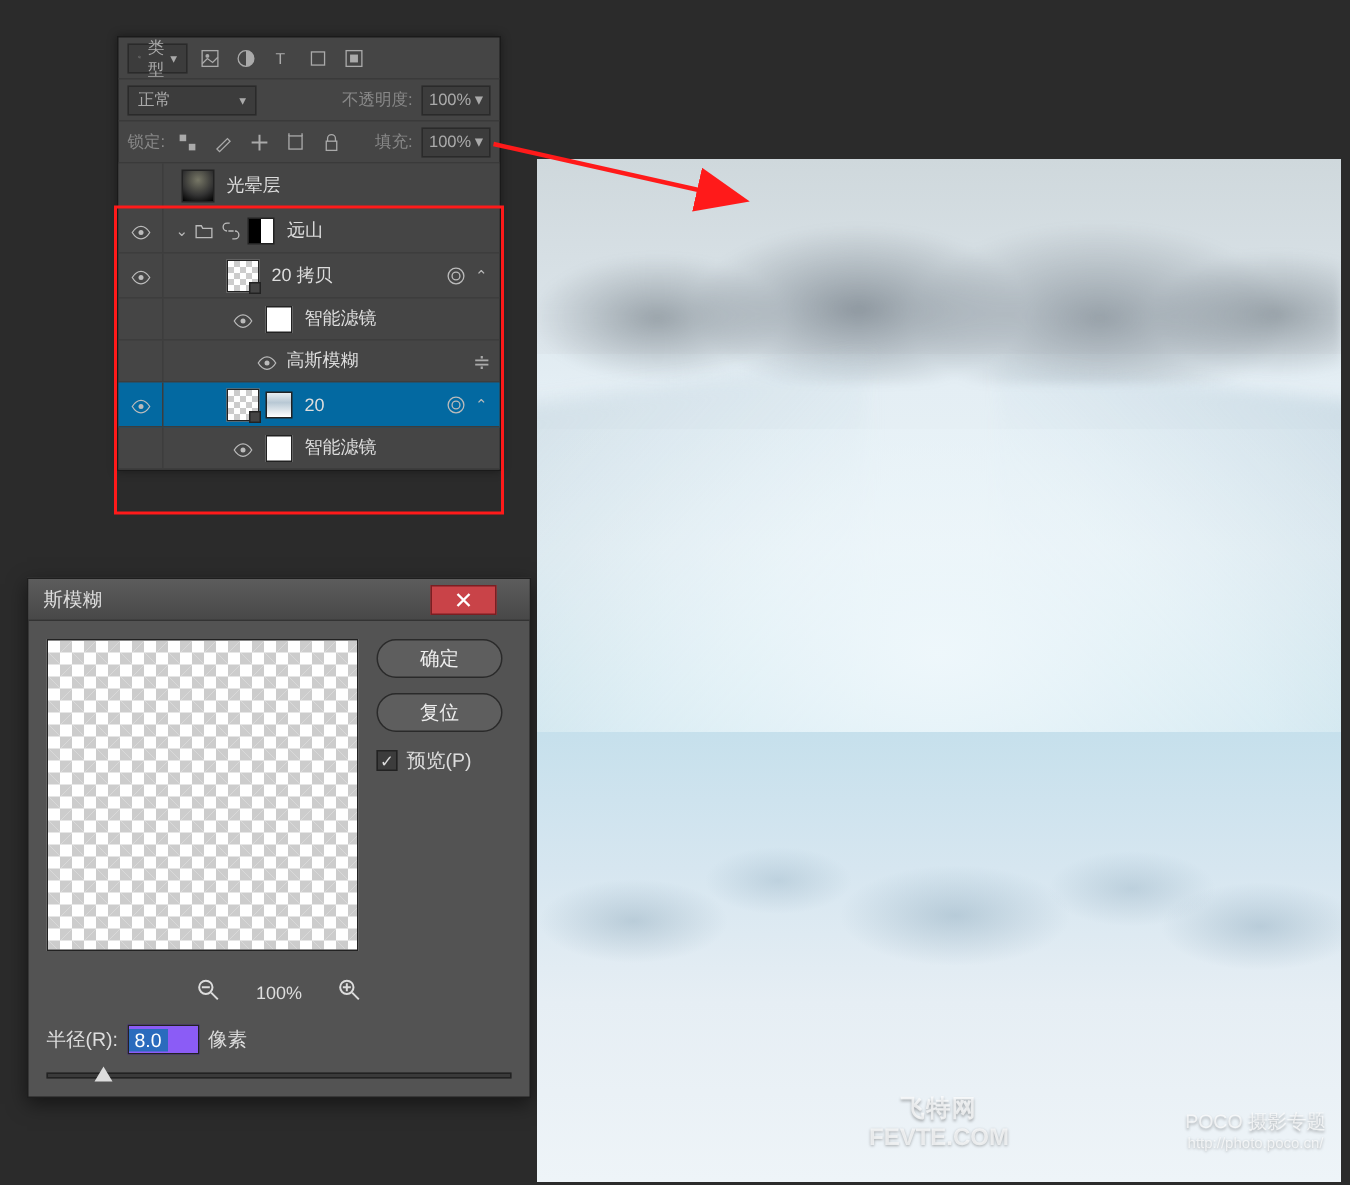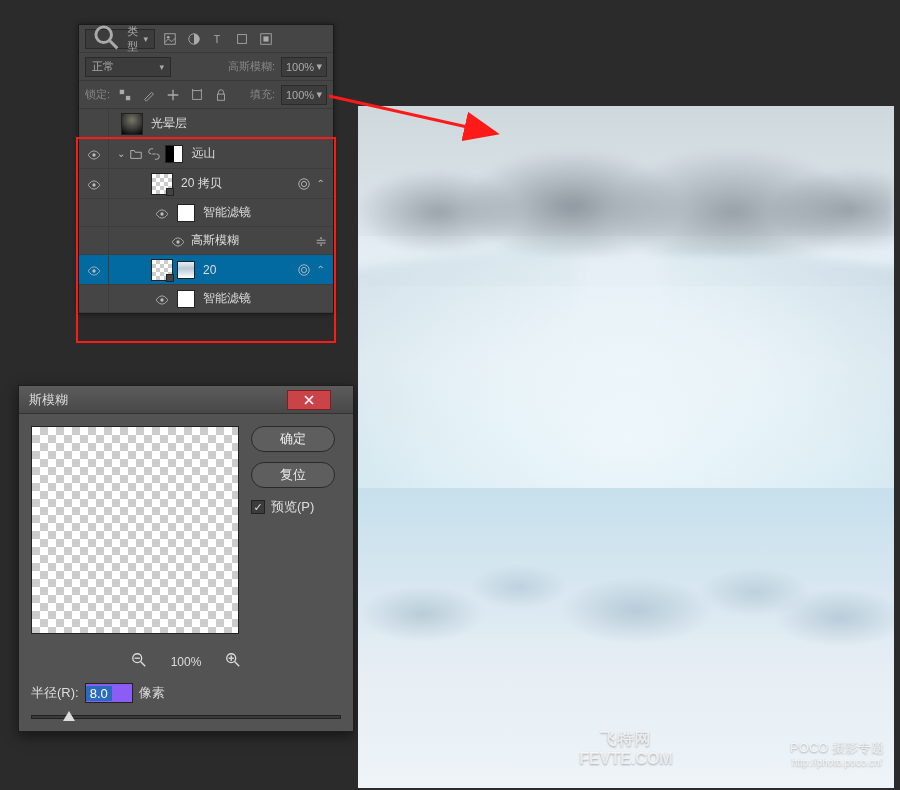--- a/index.html
+++ b/index.html
@@ -326,21 +326,21 @@
     z-index: 10;
   }
 </style>
 </head>
 <body>
 
 <div class="layers-panel">
 
 
   <div class="filter-row">
-    <div class="dropdown" style="width:70px;">
+    <div class="dropdown" style="width:40px;">
       <svg viewBox="0 0 16 16">
           <circle cx="6" cy="6" r="4" fill="none" stroke="#aaa" stroke-width="1.5"></circle>
           <line x1="9" y1="9" x2="13" y2="13" stroke="#aaa" stroke-width="1.5"></line>
         </svg>
       <span style="margin-left:4px;">类型</span>
       <span class="chev">▾</span>
     </div>
     <span class="icon-btn">
         <svg viewBox="0 0 16 16">
           <rect x="2" y="2" width="12" height="12" fill="none" stroke="#aaa"></rect>
@@ -370,21 +370,21 @@
           <rect x="5" y="5" width="6" height="6" fill="#aaa"></rect>
         </svg>
       </span>
   </div>
 
   <div class="blend-row">
     <div class="dropdown" style="width:86px;">
       <span>正常</span>
       <span class="chev" style="margin-left:auto;">▾</span>
     </div>
-    <span class="lbl" style="margin-left:auto;">高斯模糊:</span>
+    <span class="lbl" style="margin-left:auto;">不透明度:</span>
     <div class="value-box">
       <span>100%</span>
       <span class="chev" style="margin-left:auto;">▾</span>
     </div>
   </div>
 
   <div class="lock-row">
     <span class="lbl">锁定:</span>
     <span class="icon-btn">
         <svg viewBox="0 0 16 16">

